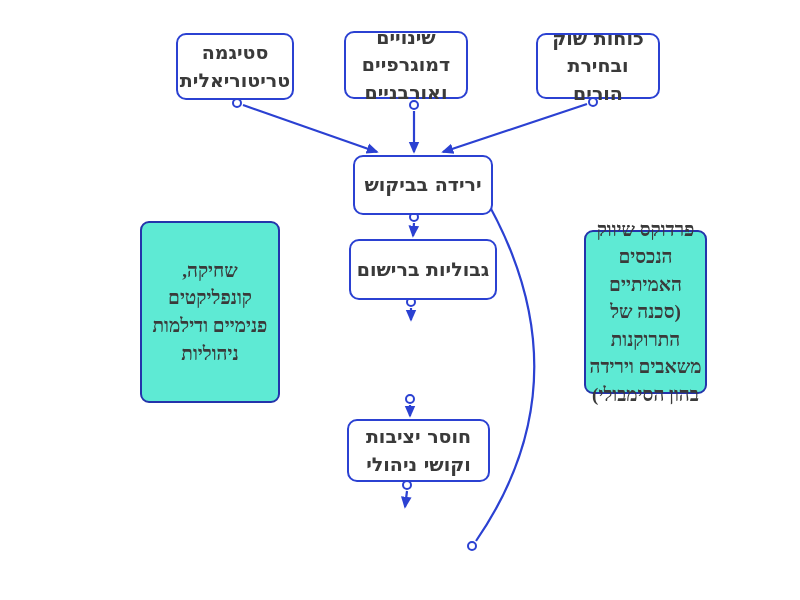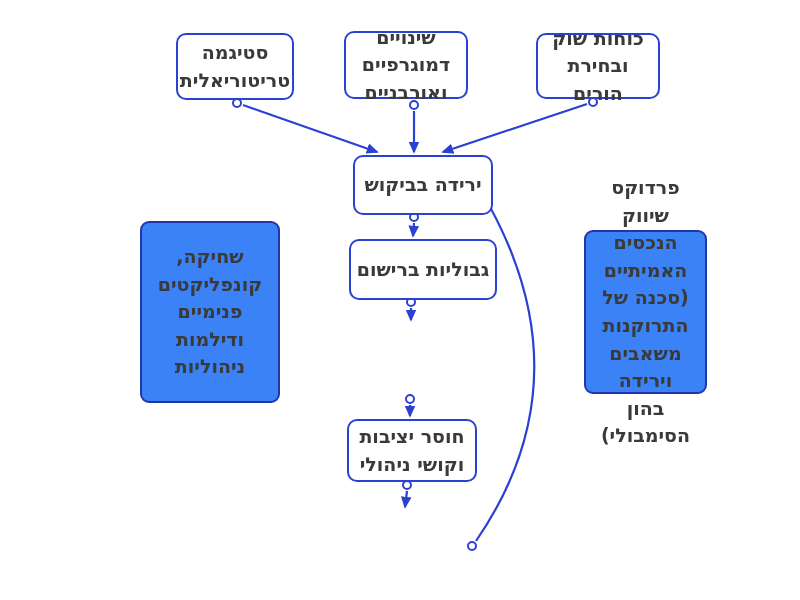--- a/index.html
+++ b/index.html
@@ -8,22 +8,22 @@
     font-family:"DejaVu Sans","Liberation Sans",sans-serif;overflow:hidden;
   }
   .edges{position:absolute;left:0;top:0;width:800px;height:600px;}
   .node{
     position:absolute;display:flex;align-items:center;justify-content:center;
     background:#ffffff;border:2.4px solid #2b41d2;border-radius:10px;
     box-sizing:border-box;text-align:center;
   }
   .note{
     position:absolute;display:flex;align-items:center;justify-content:center;
-    background:#3b82f6;border:2.6px solid #2434ab;border-radius:9px;
-    box-sizing:border-box;text-align:center;
+    background:#5eead4;border:2.6px solid #2434ab;border-radius:9px;
+    box-sizing:border-box;text-align:center;font-family:Liberation Serif, serif;
   }
   .label{
     white-space:pre-line;direction:rtl;color:#3a3a3a;
     font-size:19px;font-weight:600;line-height:1.45;padding:2px 3px;
   }
   .edge-line{stroke:#2b41d2;stroke-width:2.2;fill:none;}
   .edge-dot{fill:#ffffff;stroke:#2b41d2;stroke-width:2;}
 </style>
 </head>
 <body>
@@ -95,21 +95,21 @@
 
   <div class="node" style="left:353px;top:155px;width:140px;height:60px;">
     <span class="label">ירידה בביקוש</span>
   </div>
 
   <div class="node" style="left:349px;top:239px;width:148px;height:61px;">
     <span class="label">גבוליות ברישום</span>
   </div>
 
 
-  <div class="node" style="left:347px;top:419px;width:130px;height:63px;">
+  <div class="node" style="left:347px;top:419px;width:143px;height:63px;">
     <span class="label">חוסר יציבות
 וקושי ניהולי</span>
   </div>
 
 
   <div class="note" style="left:140px;top:221px;width:140px;height:182px;">
     <span class="label">שחיקה,
 קונפליקטים
 פנימיים ודילמות
 ניהוליות</span>

